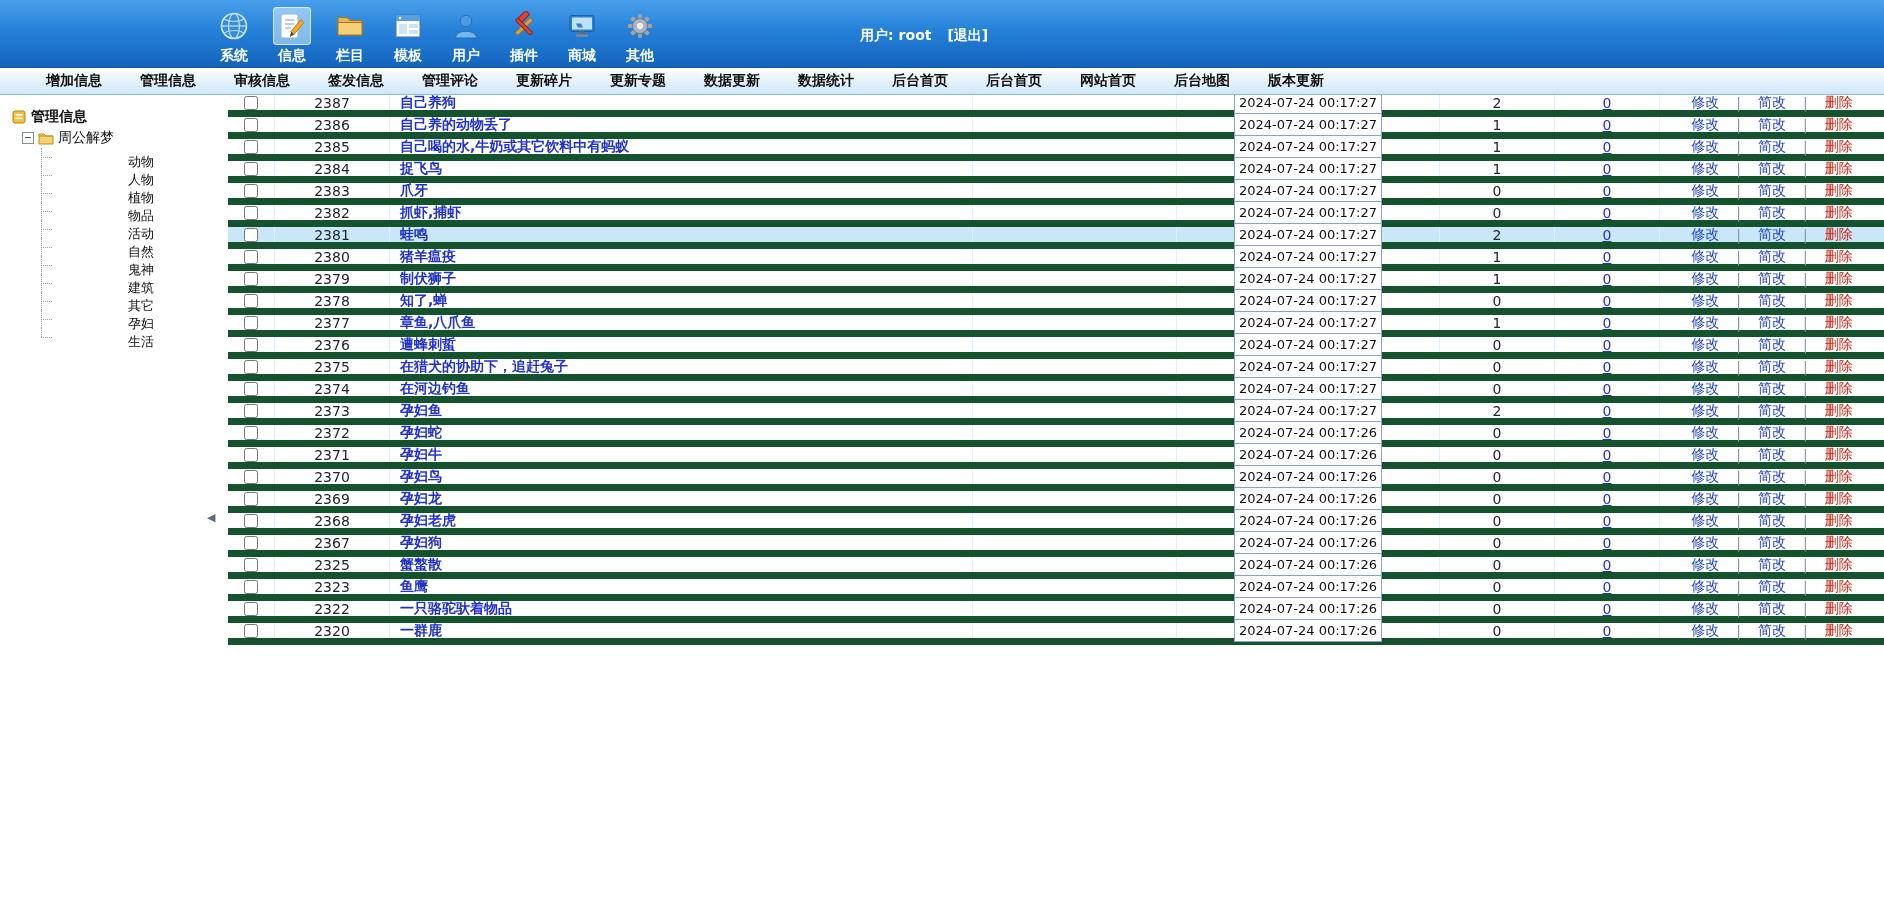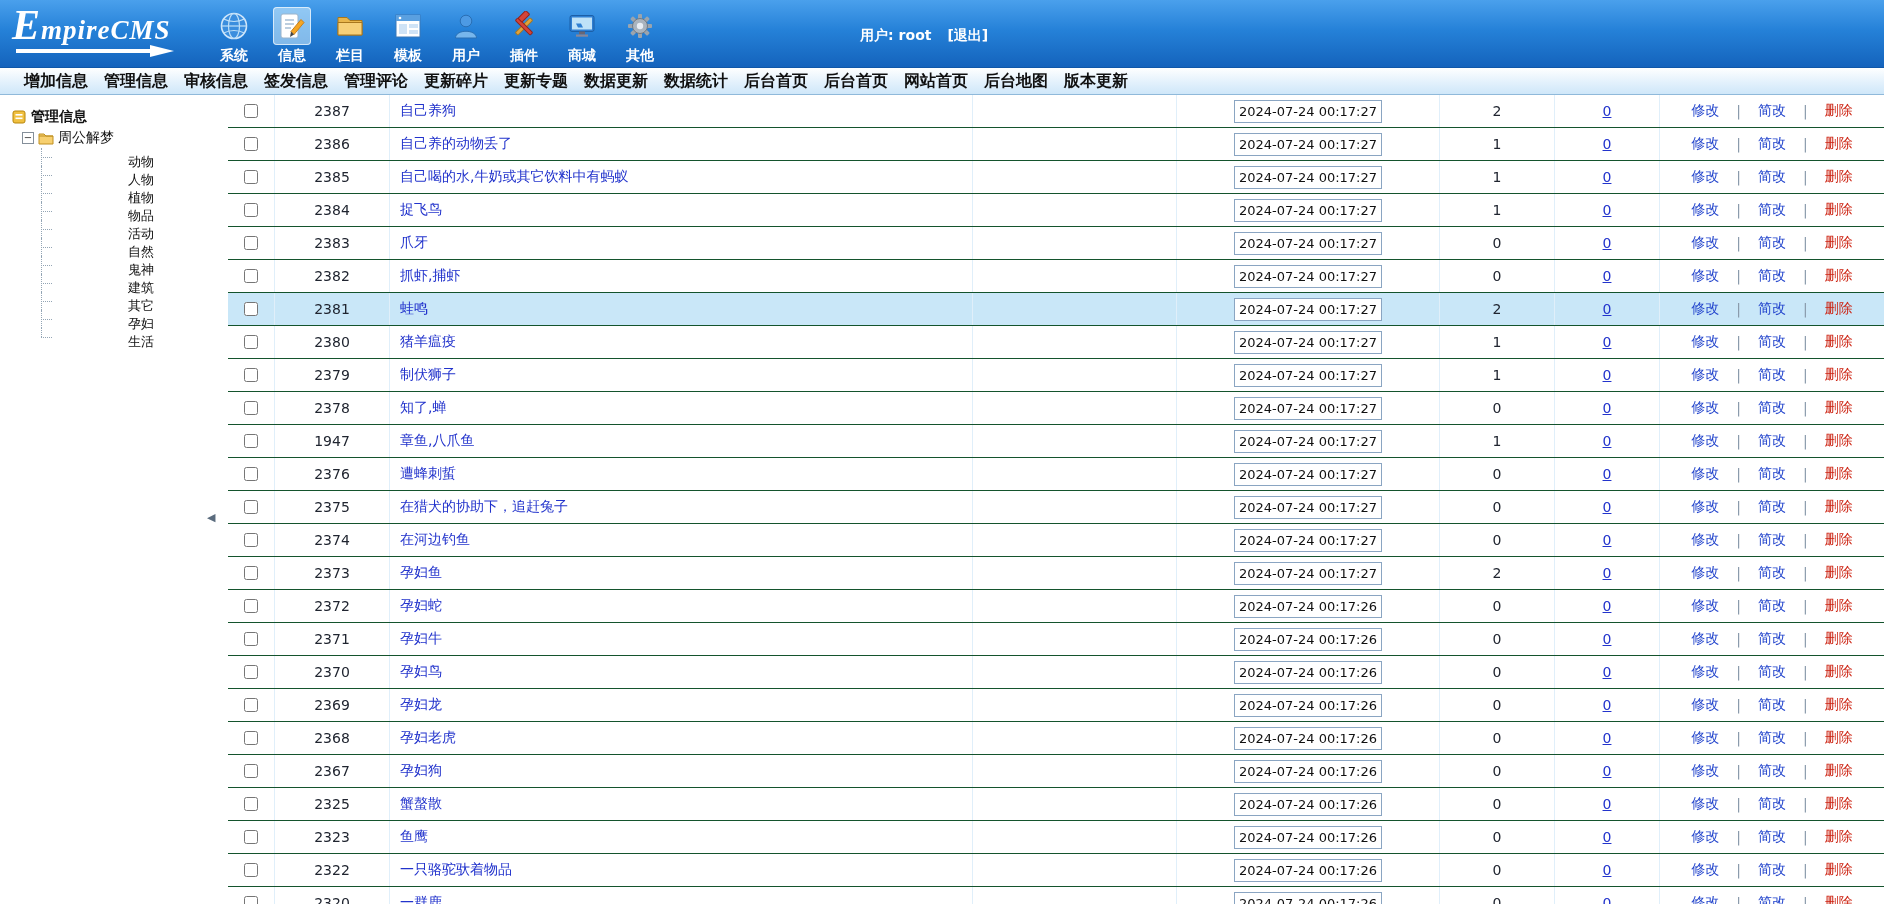--- a/index.html
+++ b/index.html
@@ -25,21 +25,21 @@
   .nav-label { margin-top:2px; font-size:14px; font-weight:bold; color:#fff; white-space:nowrap; }
   .user-info { position:absolute; left:860px; top:27px; color:#fff; font-size:14px;
     font-weight:bold; white-space:nowrap; }
   .user-info .uname { margin-left:5px; }
   .user-info .logout { margin-left:16px; cursor:pointer; }
 
   
   .toolbar { height:27px; background:linear-gradient(180deg,#feffff 0%,#e3f1fc 55%,#cfe7f9 100%);
     border-bottom:1px solid #8fb9da; display:flex; align-items:center;
     padding-left:24px; gap:16px; }
-  .toolbar-item { font-size:16px; font-weight:bold; color:#101010; cursor:pointer; white-space:nowrap; }
+  .toolbar-item { font-size:14px; font-weight:bold; color:#101010; cursor:pointer; white-space:nowrap;margin-left:22px; }
 
   
   .content { display:flex; height:809px; }
 
   
   .sidebar { position:relative; width:228px; flex:0 0 228px; padding:12px 0 0 12px;
     background:#fff; font-size:14px; color:#111; }
   .tree-root { display:flex; align-items:center; gap:5px; height:20px; font-weight:bold; cursor:pointer; }
   .tree-cat { display:flex; align-items:center; gap:4px; height:20px; margin-left:10px;
     margin-top:1px; cursor:pointer; }
@@ -51,53 +51,46 @@
   .tree-item::before { content:""; position:absolute; left:2px; top:0; bottom:0;
     border-left:1px dotted #93a5b5; }
   .tree-item::after { content:""; position:absolute; left:2px; top:9px; width:11px;
     border-top:1px dotted #93a5b5; }
   .tree-item:last-child::before { bottom:9px; }
   .collapse-handle { position:absolute; left:207px; top:416px; color:#5a6b7d;
     font-size:11px; cursor:pointer; }
 
   
   .main { flex:1; overflow:hidden; background:#fff; }
-  .row { display:flex; height:33px; align-items:stretch; background:#fff;
-    border-bottom:1px solid #14532d; }
+  .row { display:flex; height:22px; align-items:stretch; background:#fff;
+    border-bottom:7px solid #14532d; }
   .row.hl { background:#c9e7f8; }
   .cell { display:flex; align-items:center; justify-content:center;
     border-right:1px solid #e0effa; }
   .c-check { width:47px; }
   .c-check input { width:14px; height:14px; cursor:pointer; }
   .c-id { width:115px; font-size:14px; color:#202530; }
-  .c-title { width:583px; justify-content:flex-start; padding-left:10px; }
+  .c-title { width:583px; justify-content:flex-start; padding-left:10px;font-weight:bold; }
   .title-link { color:#2233cc; font-size:14px; cursor:pointer; }
   .c-blank { width:204px; }
   .c-date { width:263px; }
   .date-input { width:148px; height:23px; border:1px solid #8aa5c2; background:#fff;
     font-size:13px; text-align:center; color:#101010; font-family:inherit; }
   .c-clicks { width:115px; font-size:14px; color:#202530; }
   .c-comments { width:105px; }
   .zero-link { color:#2233cc; text-decoration:underline; font-size:14px; cursor:pointer; }
   .c-actions { flex:1; border-right:none; gap:17px; font-size:14px; white-space:nowrap; }
   .a-link { color:#2244cc; cursor:pointer; }
   .a-del { color:#cc2211; cursor:pointer; }
   .sep { color:#8899aa; }
 </style>
 </head>
 <body>
 
 <div class="header">
-  <div class="logo">
-    <span class="logo-text">EmpireCMS</span>
-    <svg class="logo-arrow" width="158" height="12" viewBox="0 0 158 12">
-      <rect x="0" y="4" width="136" height="4" fill="#fff"></rect>
-      <polygon points="134,0 158,6 134,12" fill="#fff"></polygon>
-    </svg>
-  </div>
 
   <div class="nav">
     <div class="nav-item">
       <span class="nav-icon">
         <svg width="30" height="30" viewBox="0 0 30 30">
           <circle cx="15" cy="15" r="12.5" fill="#3b8ede" stroke="#cfe6fa" stroke-width="1.6"></circle>
           <ellipse cx="15" cy="15" rx="5.5" ry="12.5" fill="none" stroke="#bfe0f8" stroke-width="1.2"></ellipse>
           <line x1="2.5" y1="15" x2="27.5" y2="15" stroke="#bfe0f8" stroke-width="1.2"></line>
           <path d="M4.5,8 Q15,13 25.5,8" fill="none" stroke="#bfe0f8" stroke-width="1.2"></path>
           <path d="M4.5,22 Q15,17 25.5,22" fill="none" stroke="#bfe0f8" stroke-width="1.2"></path>
@@ -607,21 +600,21 @@
           <span class="a-link">简改</span>
           <span class="sep">|</span>
           <span class="a-del">删除</span>
         </div>
       </div>
 
       <div class="row">
         <div class="cell c-check">
           <input type="checkbox" style="">
         </div>
-        <div class="cell c-id">1947</div>
+        <div class="cell c-id">2377</div>
         <div class="cell c-title">
           <span class="title-link">章鱼,八爪鱼</span>
         </div>
         <div class="cell c-blank"></div>
         <div class="cell c-date">
           <input class="date-input" type="text" value="2024-07-24 00:17:27" style="">
         </div>
         <div class="cell c-clicks">1</div>
         <div class="cell c-comments">
           <span class="zero-link">0</span>

